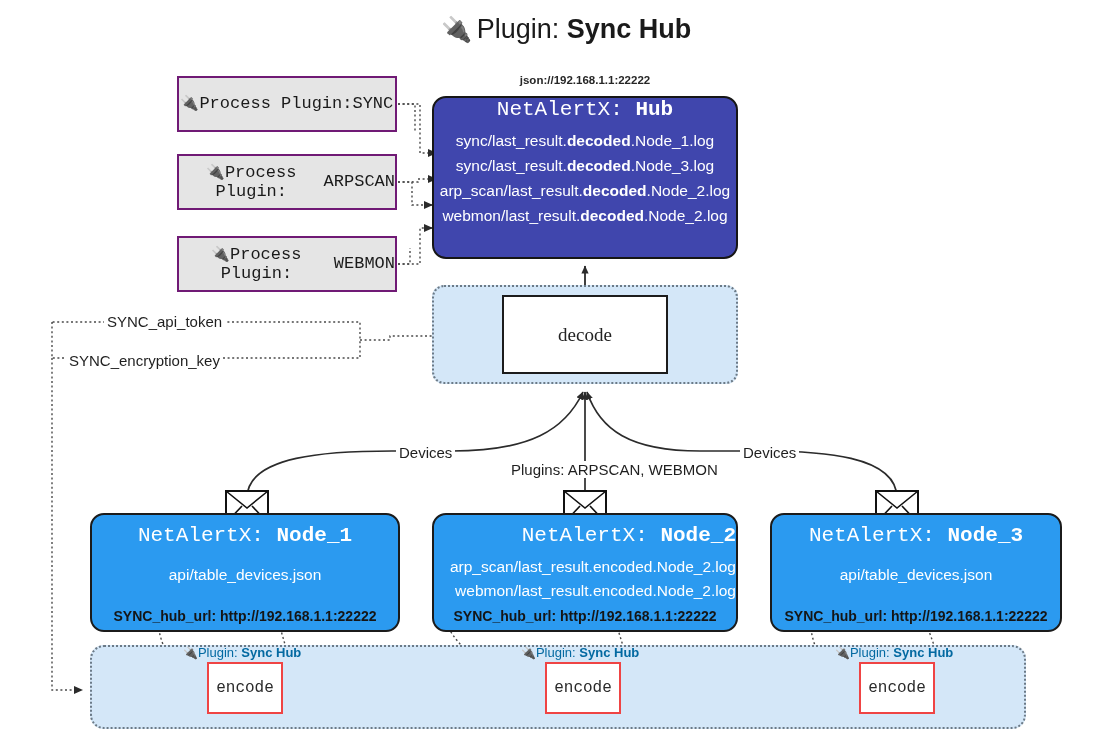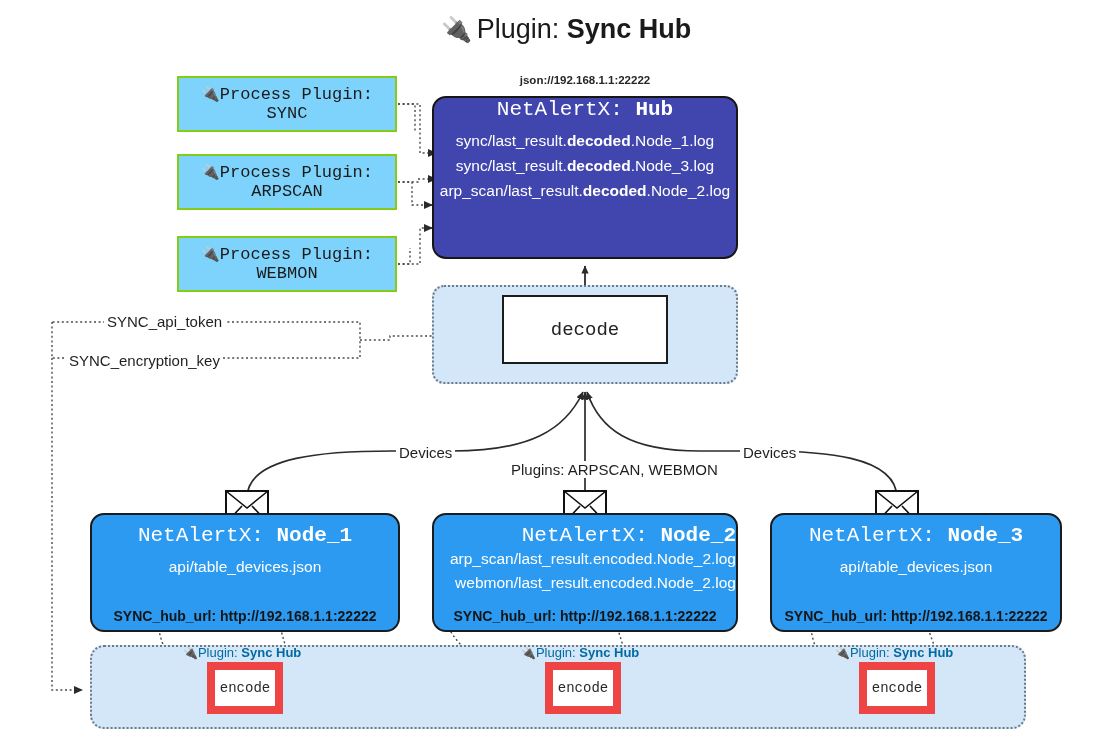--- a/index.html
+++ b/index.html
@@ -34,28 +34,28 @@
     font-size: 27px;
     color: #1a1a1a;
     white-space: nowrap;
   }
   #title .plug { font-size: 25px; margin-right: 4px; }
   #title .strong { font-weight: bold; }
 
   
   .proc-box {
     width: 220px; height: 56px;
-    border: 2px solid #84cc16;
-    background: #7dd3fc;
+    border: 2px solid #701a75;
+    background: #e5e5e5;
     font-family: "Liberation Mono", "DejaVu Sans Mono", monospace;
     font-size: 17px;
     line-height: 1.12;
     color: #1a1a1a;
     display: flex;
-    flex-direction: column;
+    flex-direction: row;
     align-items: center;
     justify-content: center;
     text-align: center;
   }
   .proc-box .l1 { display: block; }
   .proc-box .l2 { display: block; }
   .proc-box .plug { font-family: "DejaVu Sans", sans-serif; font-size: 15px; }
 
   
   #hub {
@@ -90,46 +90,46 @@
   }
 
   
   #decode-wrap {
     left: 432px; top: 285px; width: 306px; height: 99px;
     background: #d4e7f8;
     border: 2px dotted #6b7a87;
     border-radius: 12px;
   }
   #decode-box {
-    left: 502px; top: 295px; width: 166px; height: 69px;
+    left: 502px; top: 295px; width: 166px; height: 79px;
     background: #ffffff;
     border: 2px solid #1c1c1c;
     display: flex; align-items: center; justify-content: center;
-    font-family: Liberation Mono, monospace;
+    font-family: Liberation Serif, serif;
     font-size: 19px;
     color: #232323;
   }
 
   
   .node-box {
     height: 119px;
     background: #2b9af0;
     border: 2px solid #1b1b1b;
     border-radius: 14px;
     color: #ffffff;
     display: flex;
     flex-direction: column;
     align-items: center;
     padding-top: 9px;
   }
   .node-box .node-title {
     font-family: "Liberation Mono", "DejaVu Sans Mono", monospace;
     font-size: 21px;
     white-space: nowrap;
-    margin-bottom: 0;
+    margin-bottom: 8px;
   }
   .node-box .node-title b { font-weight: bold; }
   .node-box .node-line {
     font-size: 15.5px;
     line-height: 1.58;
     white-space: nowrap;
   }
   .node-box .node-hub-url {
     position: absolute;
     bottom: 6px;
@@ -152,24 +152,24 @@
   
   #encode-band {
     left: 90px; top: 645px; width: 936px; height: 84px;
     background: #d4e7f8;
     border: 2px dotted #6b7a87;
     border-radius: 14px;
   }
   .encode-box {
     top: 662px; width: 76px; height: 52px;
     background: #ffffff;
-    border: 8px solid #ef4444;
+    border: 2px solid #ef4444;
     display: flex; align-items: center; justify-content: center;
     font-family: "Liberation Mono", "DejaVu Sans Mono", monospace;
-    font-size: 14px;
+    font-size: 16px;
     color: #2a2a2a;
   }
   #encode1 { left: 207px; }
   #encode2 { left: 545px; }
   #encode3 { left: 859px; }
 
   .plugin-label {
     top: 645px;
     font-size: 13px;
     color: #0369a1;
@@ -270,20 +270,21 @@
     <span class="l2">WEBMON</span>
   </div>
 
   <div class="node" id="hub-url">json://192.168.1.1:22222</div>
 
   <div class="node" id="hub">
     <div class="hub-title"><span>NetAlertX: </span><b>Hub</b></div>
     <div class="logline"><span>sync/last_result.</span><b>decoded</b><span>.Node_1.log</span></div>
     <div class="logline"><span>sync/last_result.</span><b>decoded</b><span>.Node_3.log</span></div>
     <div class="logline"><span>arp_scan/last_result.</span><b>decoded</b><span>.Node_2.log</span></div>
+    <div class="logline"><span>webmon/last_result.</span><b>decoded</b><span>.Node_2.log</span></div>
   </div>
 
   <div class="node" id="decode-wrap"></div>
   <div class="node" id="decode-box">decode</div>
 
   <div class="node edge-label" id="lbl-api-token">SYNC_api_token</div>
   <div class="node edge-label" id="lbl-enc-key">SYNC_encryption_key</div>
   <div class="node edge-label" id="lbl-dev-left">Devices</div>
   <div class="node edge-label" id="lbl-dev-right">Devices</div>
   <div class="node edge-label" id="lbl-plugins">Plugins: ARPSCAN, WEBMON</div>

